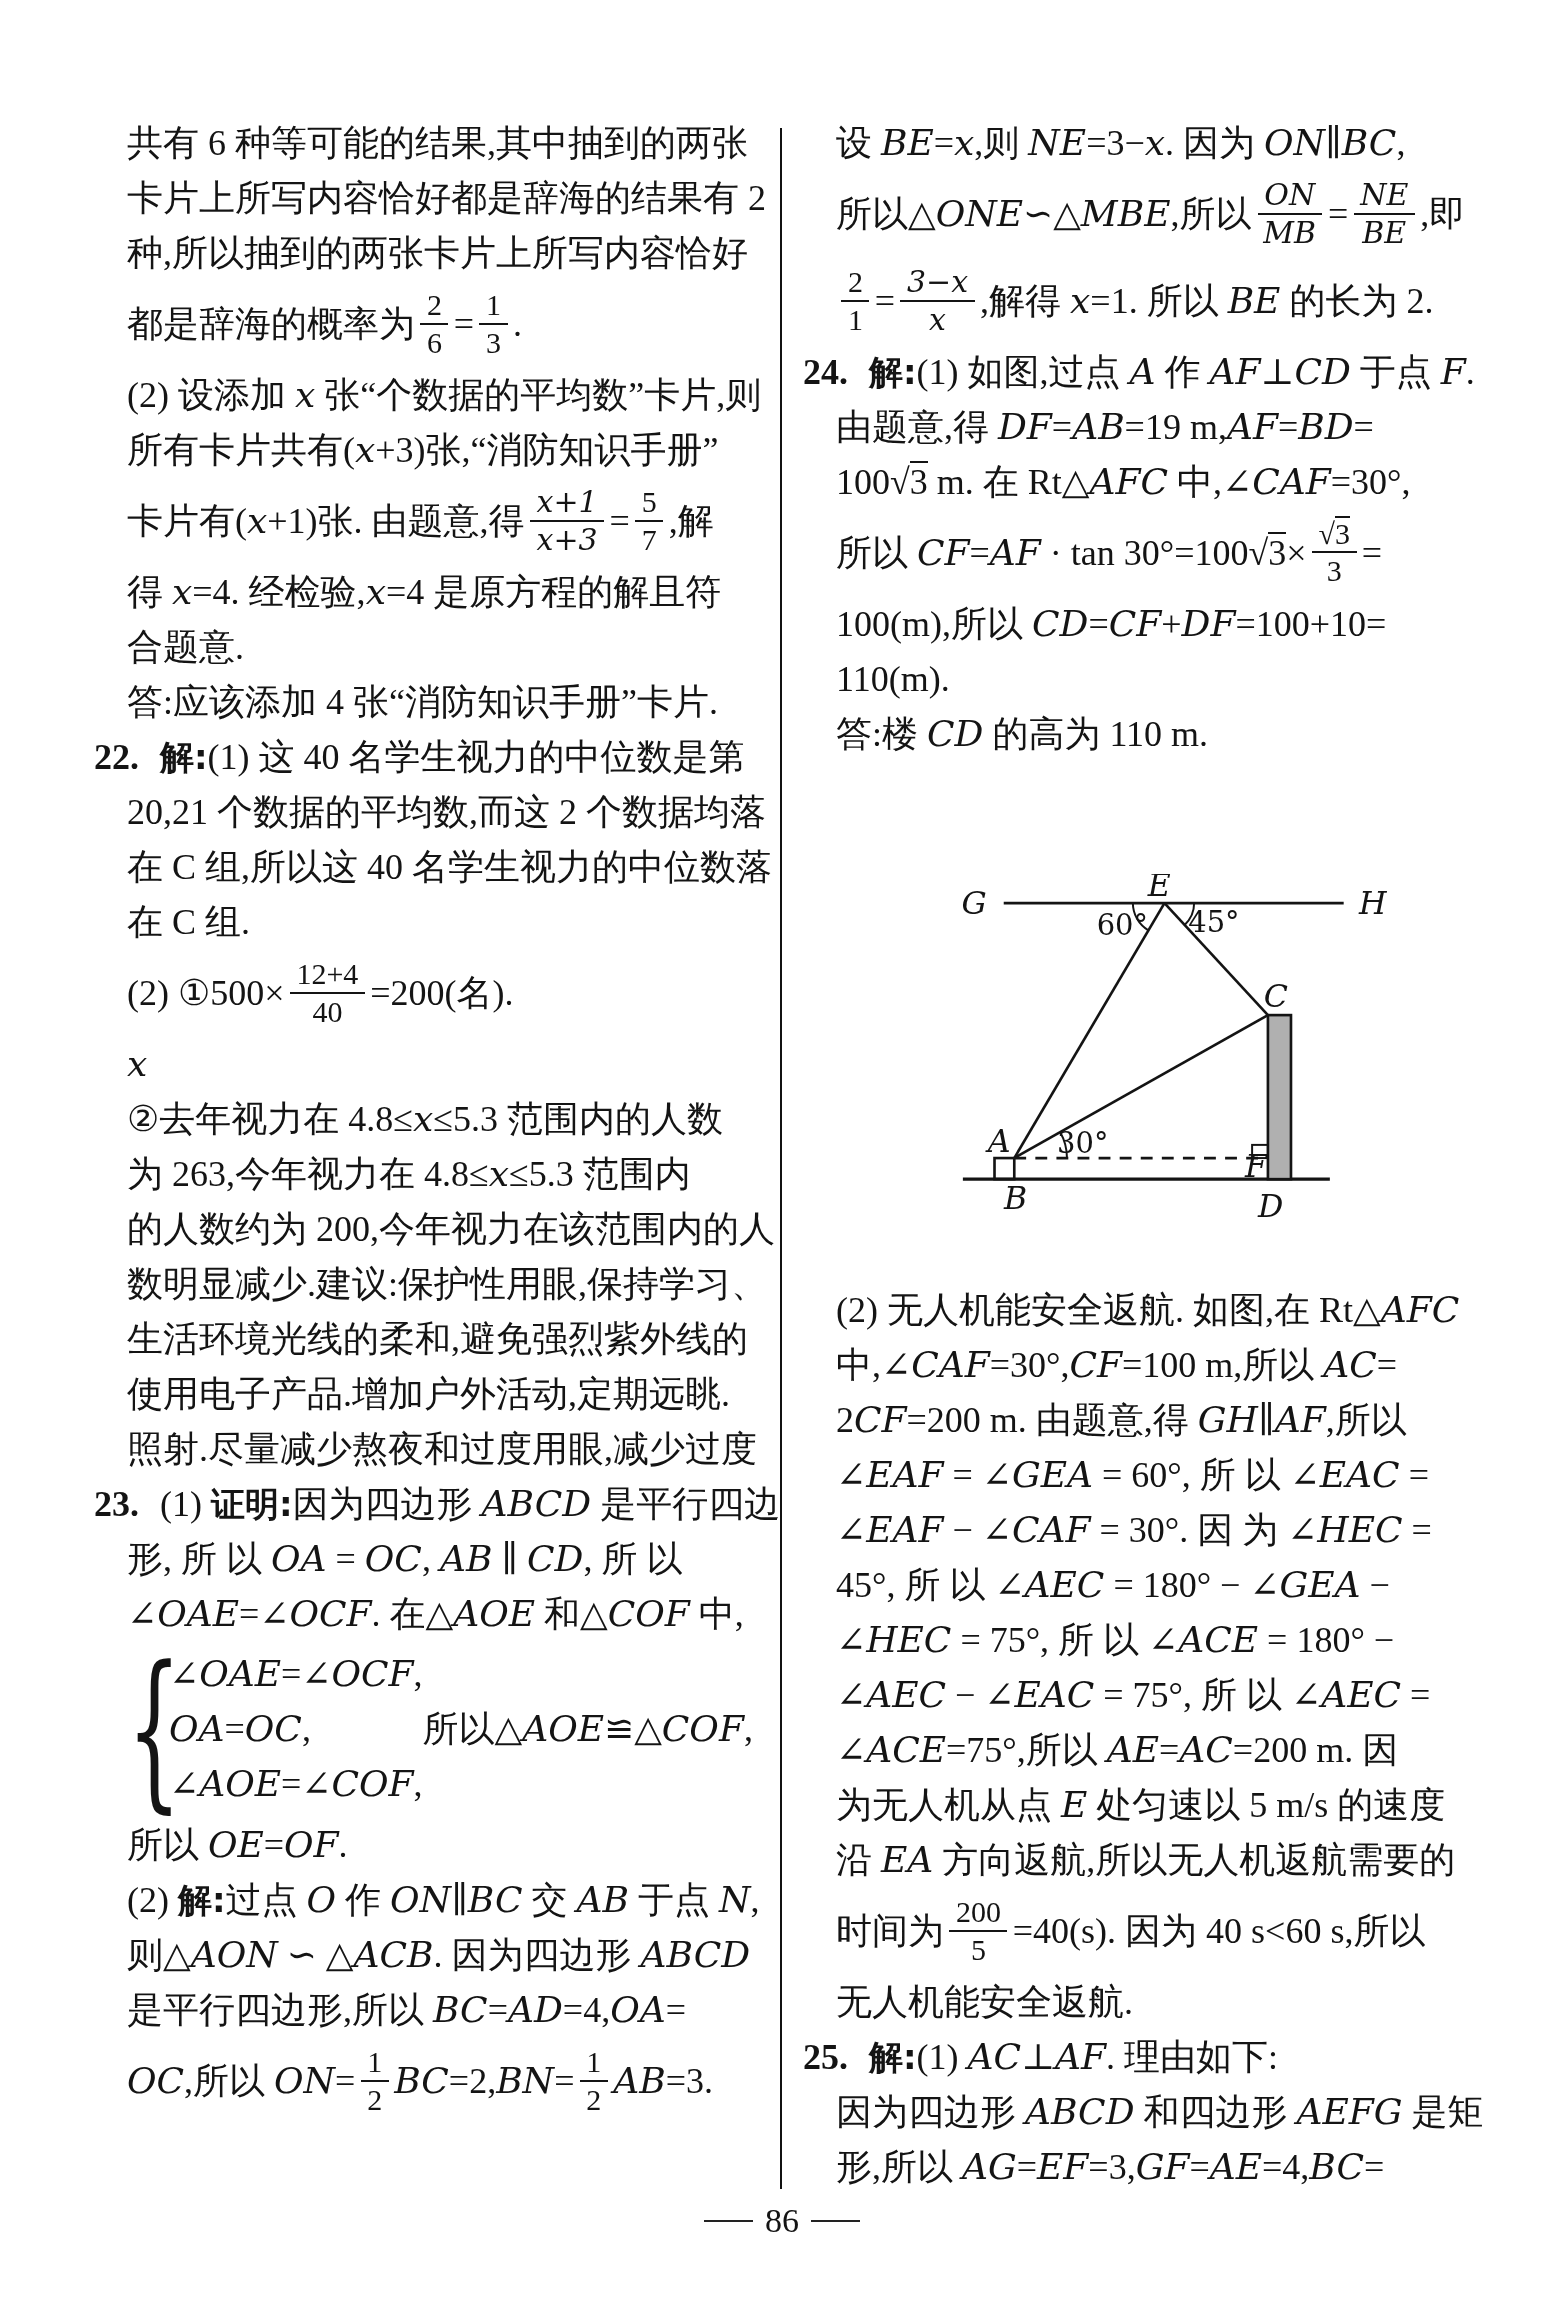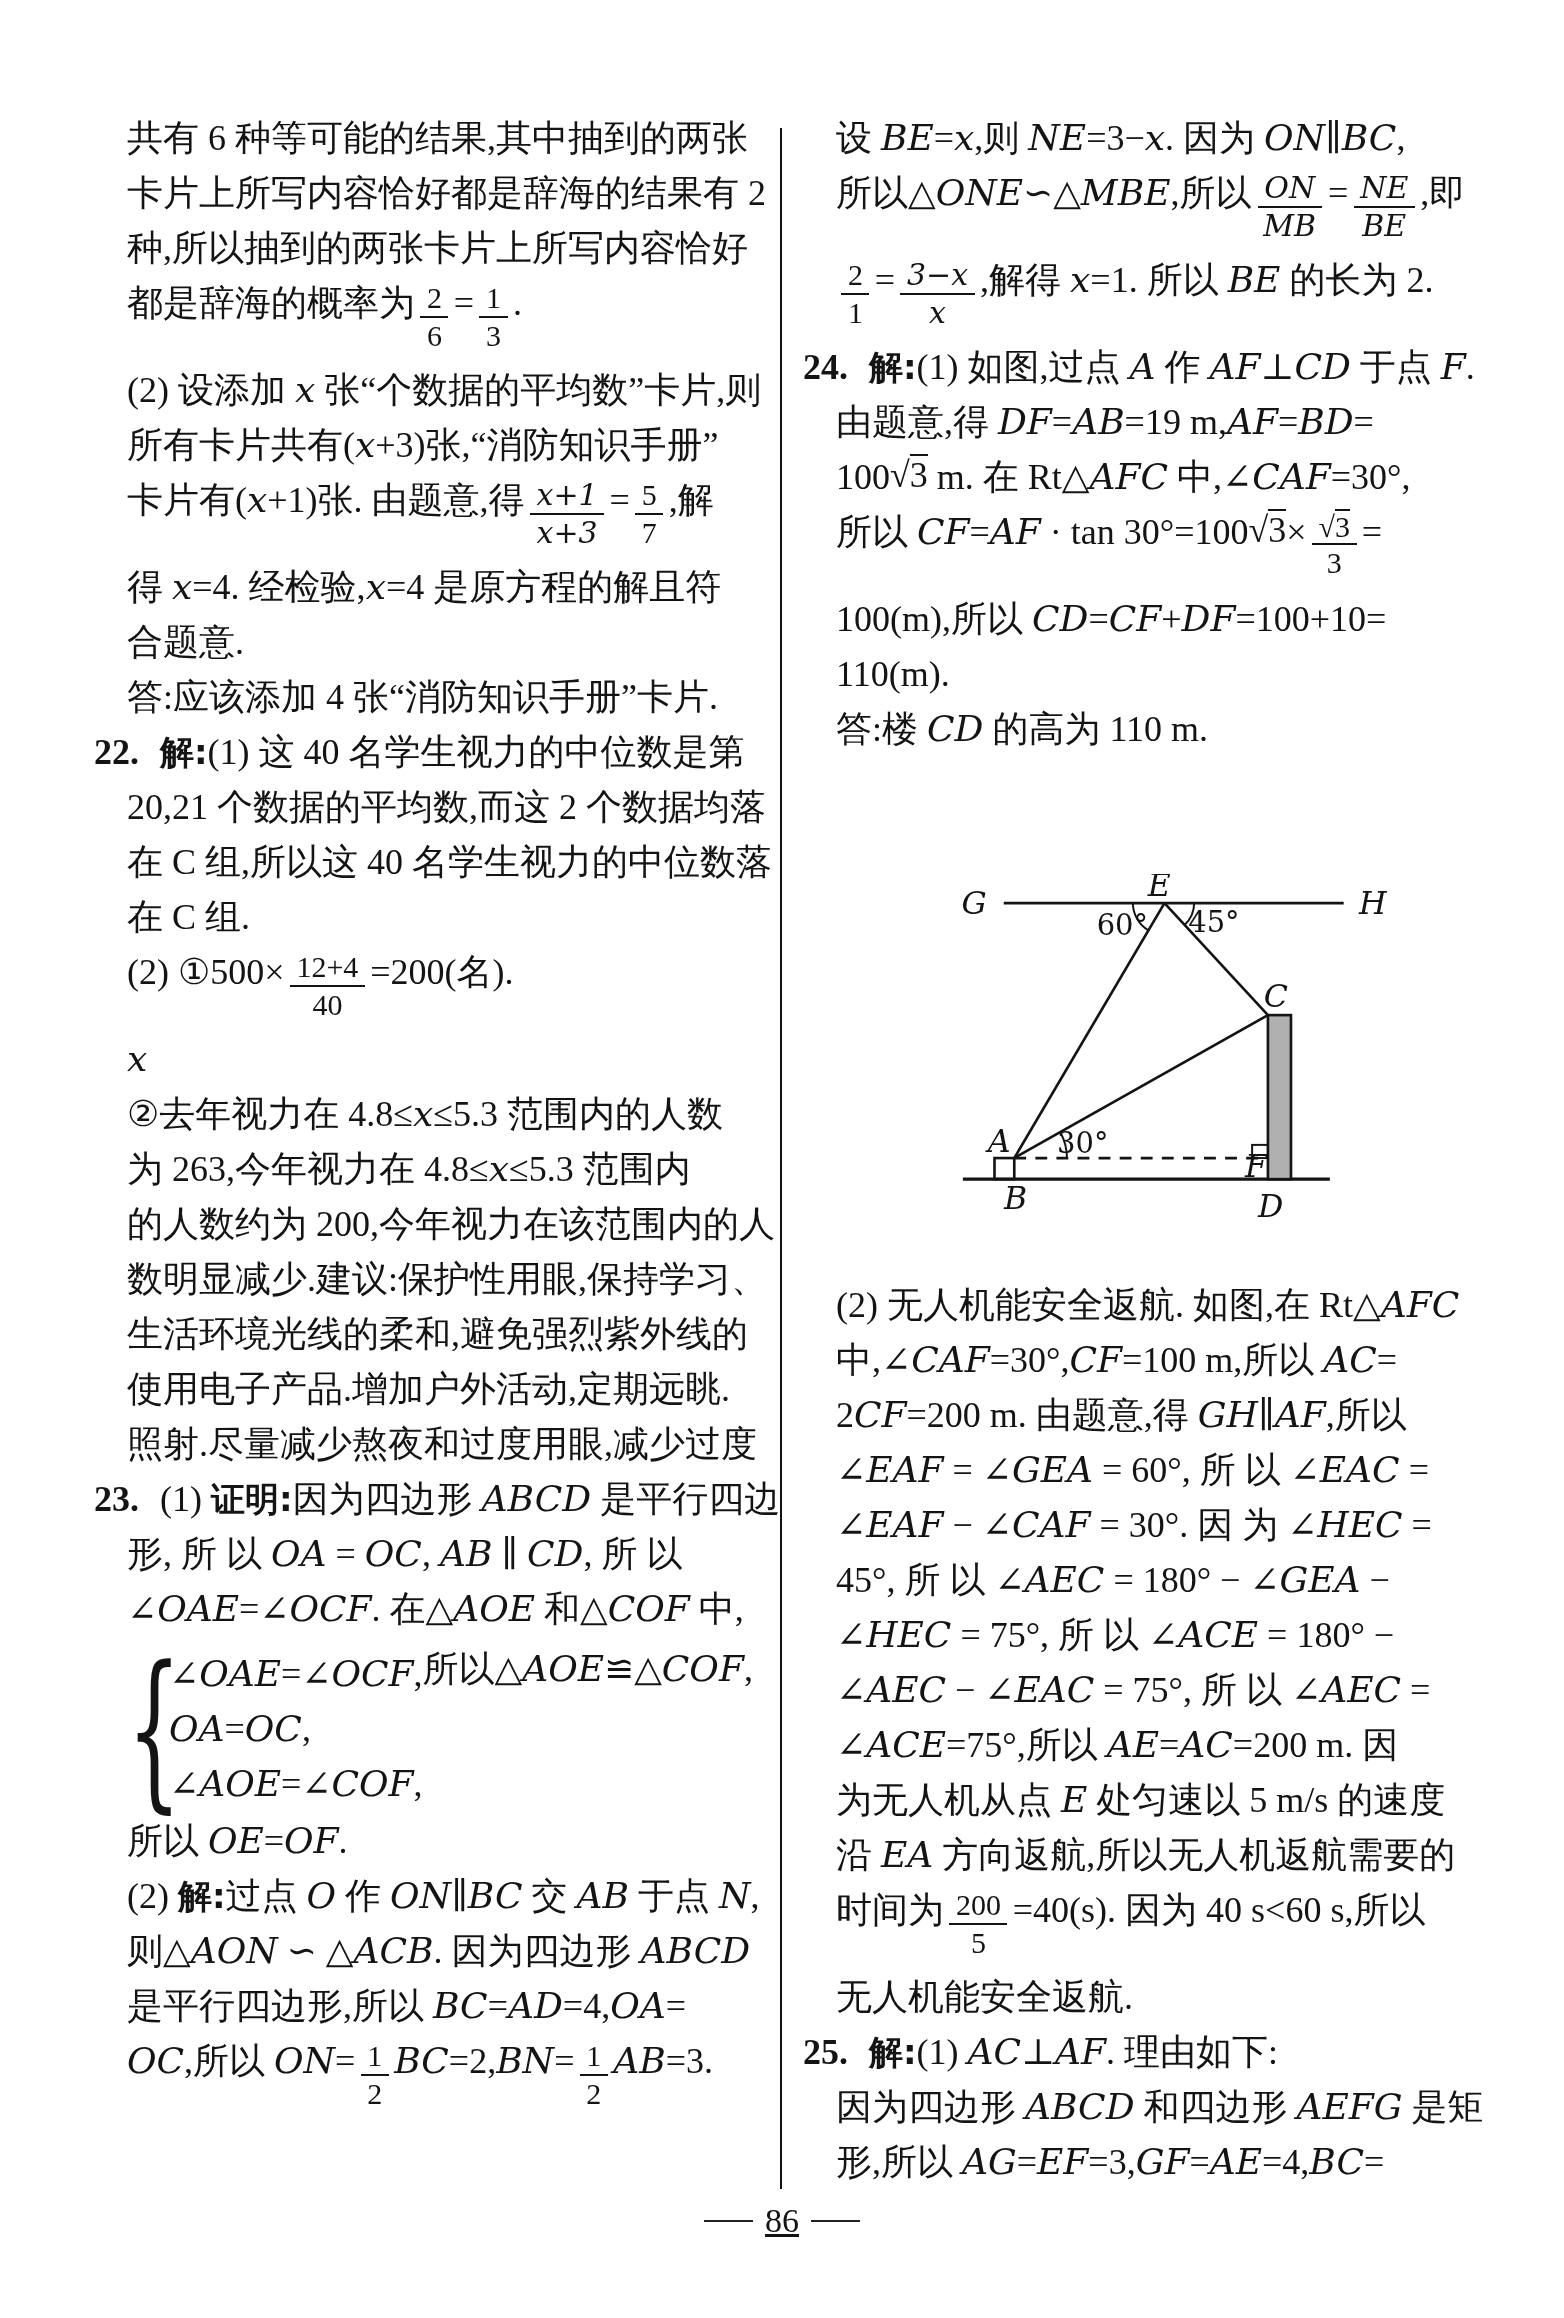--- a/index.html
+++ b/index.html
@@ -2,21 +2,21 @@
 <html style="font-size:10.5px"><head>
 <meta charset="utf-8">
 <style>
   html,body{margin:0;padding:0;background:#e8e8e8;}
   .page{position:relative;width:1564px;height:2319px;background:#ffffff;overflow:hidden;
         color:#141414;font-family:"Liberation Serif","DejaVu Serif","DejaVu Sans",serif;font-size:36px;}
   .col{position:absolute;top:115px;width:680px;padding-left:33px;box-sizing:border-box;}
   #col-left{left:94px;}
   #col-right{left:803px;}
   .divider{position:absolute;left:780px;top:128px;width:2px;height:2061px;background:#111;}
-  .line{display:flex;height:55px;white-space:pre;position:relative;}
+  .line{display:flex;align-items:center;height:55px;white-space:pre;position:relative;}
   .line.tall{height:87px;}
   .t,.m,.b,.pnum{line-height:46px;}
   .m{font-style:italic;font-family:"DejaVu Serif","Liberation Serif",serif;}
   .b{font-family:"DejaVu Sans","Liberation Sans",sans-serif;font-weight:bold;font-size:34px;}
   .pnum{font-weight:bold;width:66px;margin-left:-33px;flex:none;}
   .frac{display:inline-flex;flex-direction:column;align-items:center;margin:0 5.3px;flex:none;}
   .fn,.fd{font-size:30px;line-height:36px;padding:0 6.6px;display:inline-flex;align-items:baseline;}
   .fn{border-bottom:2px solid #141414;}
   .fn.m,.fd.m{font-style:italic;}
   .sqrt{display:inline-flex;align-items:baseline;flex:none;}
@@ -25,21 +25,21 @@
   .sysline{height:auto;margin:5.3px 0;}
   .brace{font-size:171px;line-height:166px;width:42px;flex:none;transform:scaleX(0.5);
          transform-origin:left center;font-family:"DejaVu Serif",serif;}
   .sysrows{display:inline-flex;flex-direction:column;}
   .sysrow{height:55px;display:flex;align-items:center;white-space:pre;}
   .sysright{}
   .figure{margin:113px 0 43px 117px;width:448px;}
   .fl{font-style:italic;font-size:48px;font-family:"DejaVu Serif",serif;fill:#141414;}
   .fa{font-size:44px;font-family:"DejaVu Serif",serif;fill:#141414;}
   .footer{position:absolute;top:2202px;left:0;width:1564px;display:flex;justify-content:center;
-          align-items:center;gap:12px;text-decoration:underline;}
+          align-items:center;gap:12px;}
   .fdash{width:49px;height:2px;background:#222;display:inline-block;}
   .fnum{font-size:34px;}
 </style>
 </head>
 <body>
 
 <div class="page">
 
   <div class="col" id="col-left">
       <div class="line"><span class="t">共有 6 种等可能的结果,其中抽到的两张</span></div>

